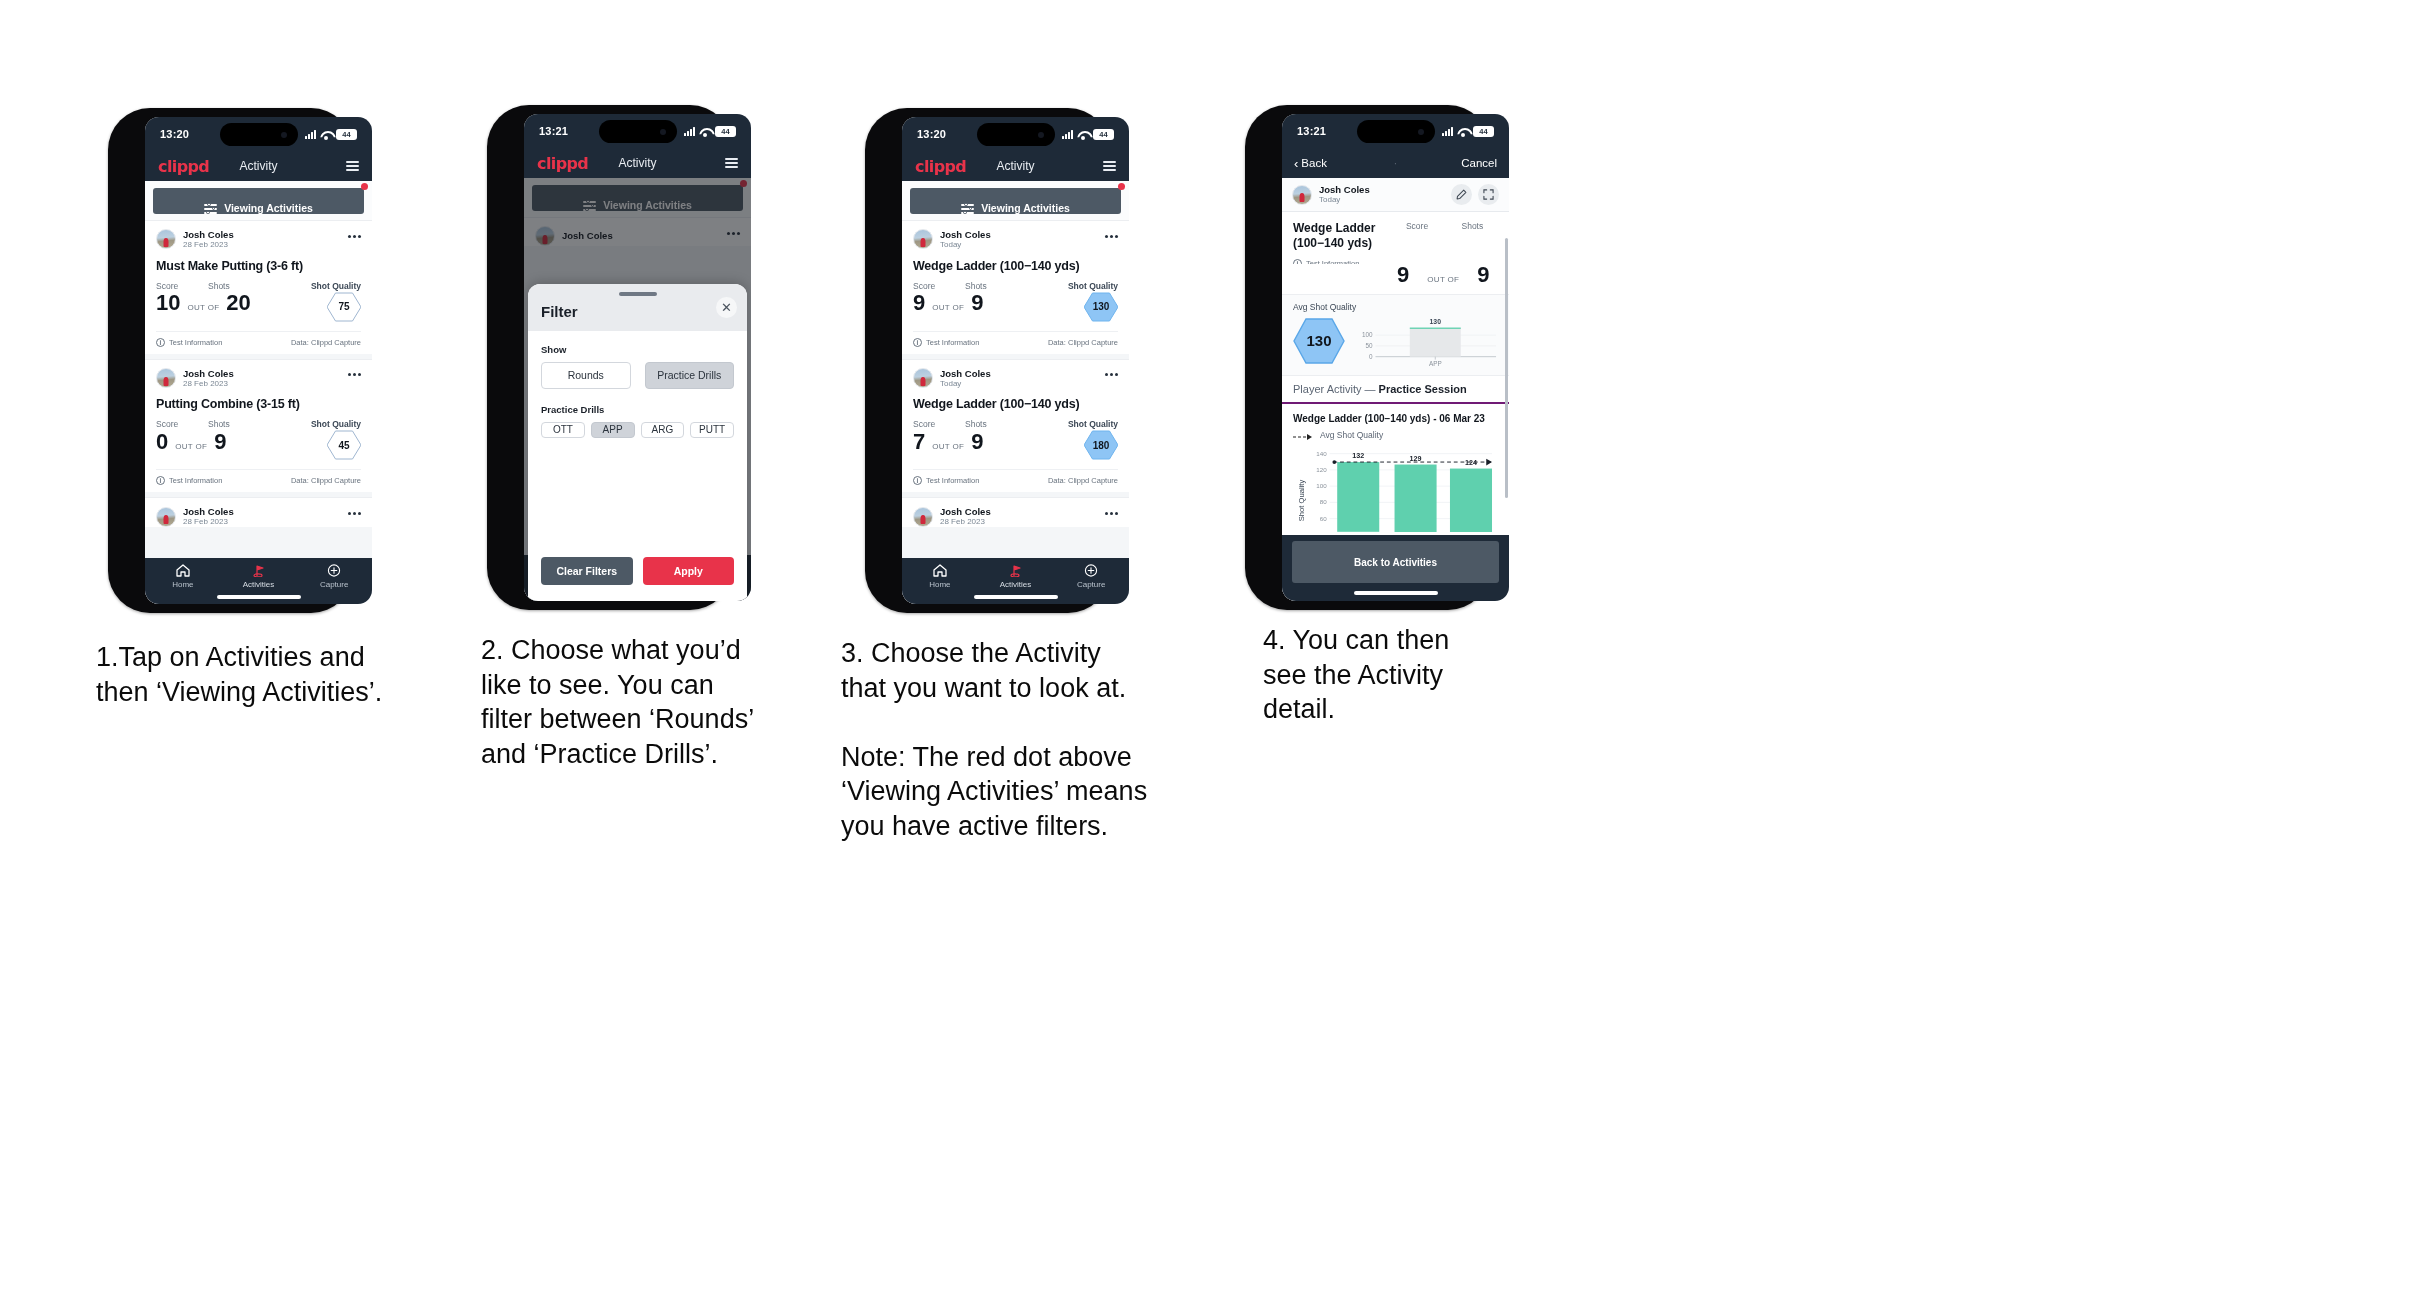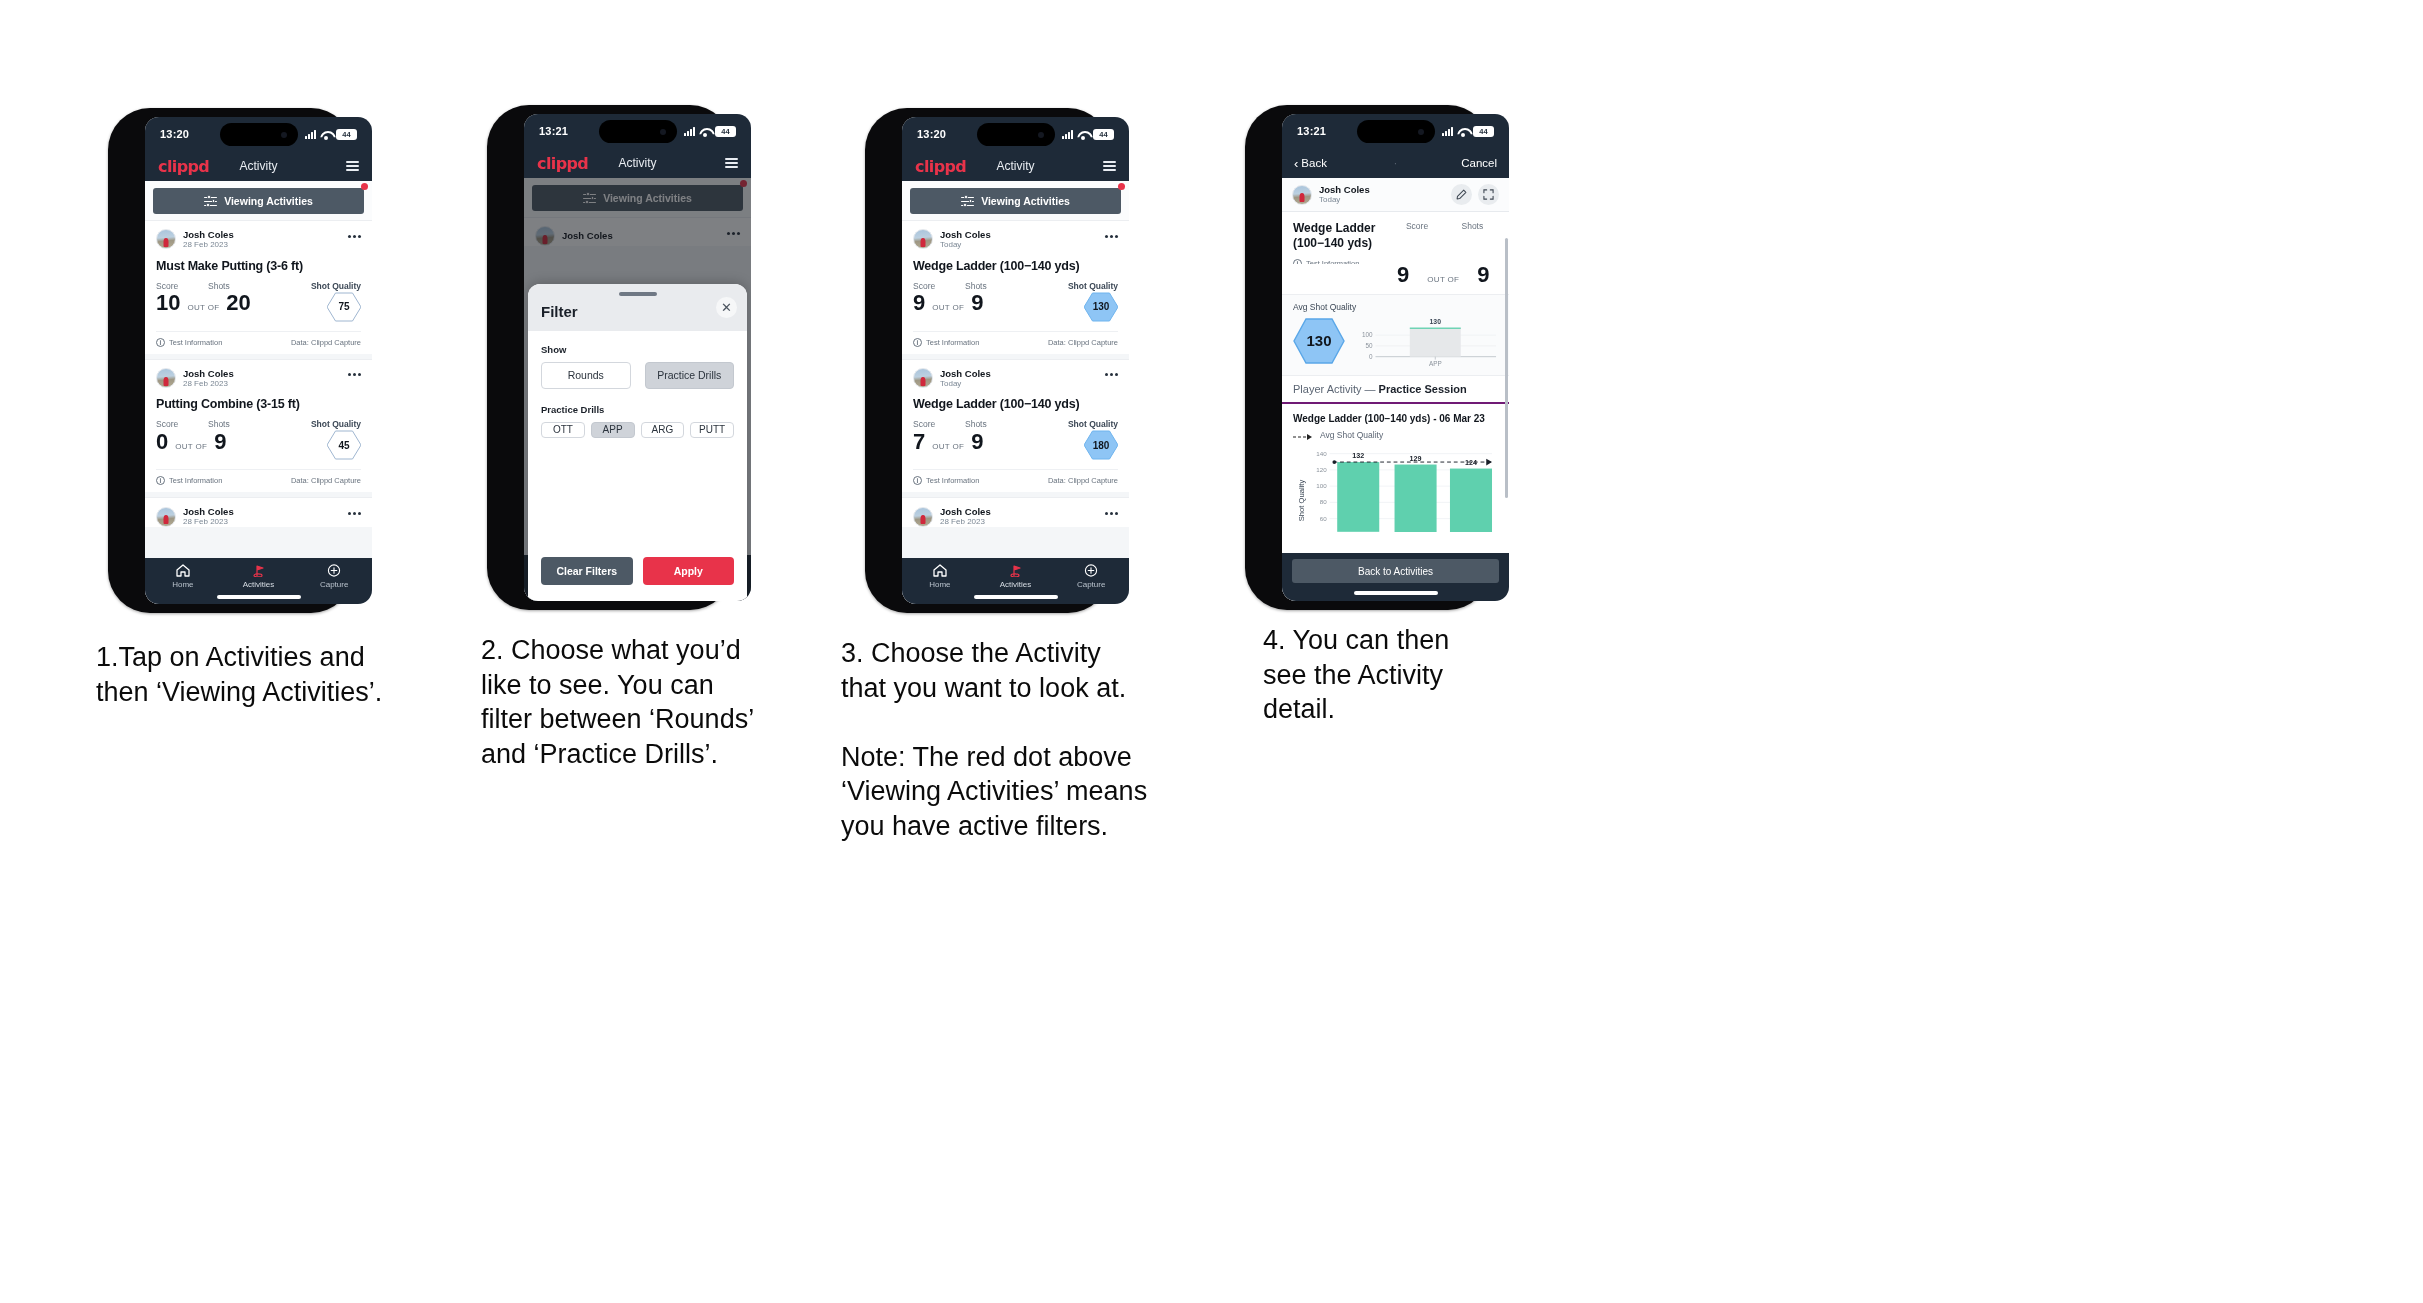--- a/index.html
+++ b/index.html
@@ -111,21 +111,21 @@
 
   
   .body {
     flex: 1; background: #f4f6f8; overflow: hidden;
     display: flex; flex-direction: column; position: relative;
   }
 
   .viewbar-wrap { padding: 7px 8px 6px; background: #fbfcfd; position: relative; flex: none; }
   .viewbar {
     height: 26px; background: #4d5965; border-radius: 3px;
-    display: flex; align-items: center; justify-content: center; gap: 7px;
+    display: flex; align-items: flex-end; justify-content: center; gap: 7px;
     color: #fff; font-size: 10.5px; font-weight: bold;
     position: relative;
   }
   .sliders-icon { width: 13px; height: 11px; position: relative; flex:none; }
   .sliders-icon i {
     position:absolute; left:0; right:0; height:1.5px; background:#fff; border-radius:1px;
   }
   .sliders-icon i:nth-child(1){ top:1px }
   .sliders-icon i:nth-child(2){ top:5px }
   .sliders-icon i:nth-child(3){ top:9px }
@@ -306,23 +306,23 @@
   }
   .session-row b { color: #1a2029; }
 
   .chart-block { padding: 9px 11px 0; background: #fff; flex: 1; overflow: hidden; }
   .chart-title { font-size: 10px; font-weight: bold; color: #11161d; }
   .legend { display: flex; align-items: center; gap: 5px; margin-top: 6px; font-size: 8.5px; color: #5b6573; }
   .legend-dash { width: 22px; height: 6px; position: relative; }
 
   .backbar { padding: 6px 10px 0; background:#1e2a38; flex:none; }
   .backbtn {
-    height: 24px; background: #4d5965; border-radius: 3px; color: #fff;
+    height: 42px; background: #4d5965; border-radius: 3px; color: #fff;
     display: flex; align-items: center; justify-content: center;
-    font-size: 10px; font-weight: normal;
+    font-size: 10px; font-weight: bold;
   }
   .home-ind-dark {
     width: 84px; height: 4px; border-radius: 3px; background: #fff;
     margin: 8px auto 6px;
   }
 
   .scrollbar {
     position: absolute; right: 1.5px; top: 60px; width: 2.5px; height: 260px;
     background: #b9bfc7; border-radius: 2px; z-index: 4;
   }

